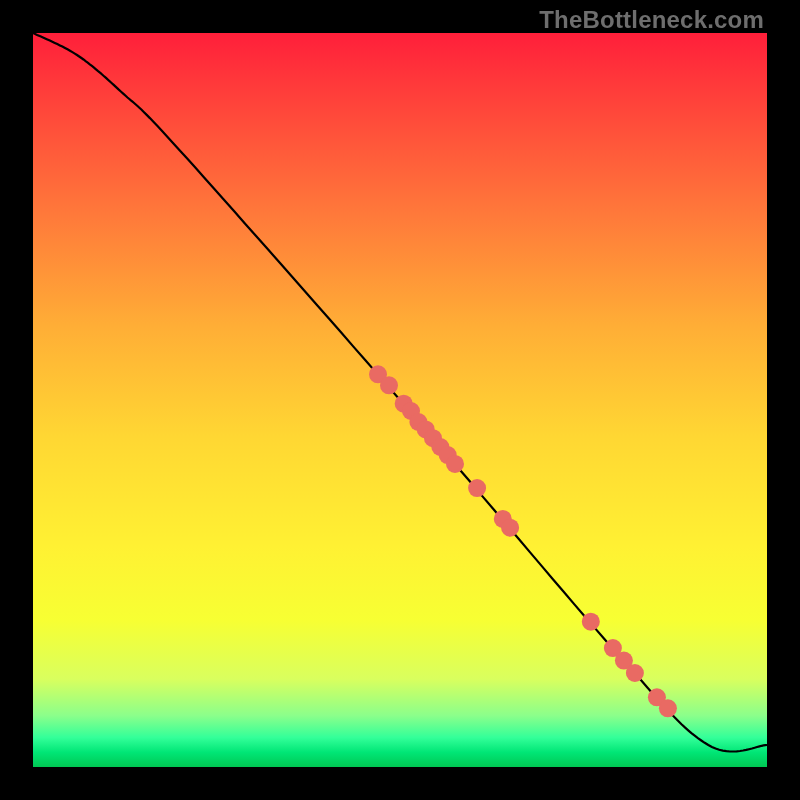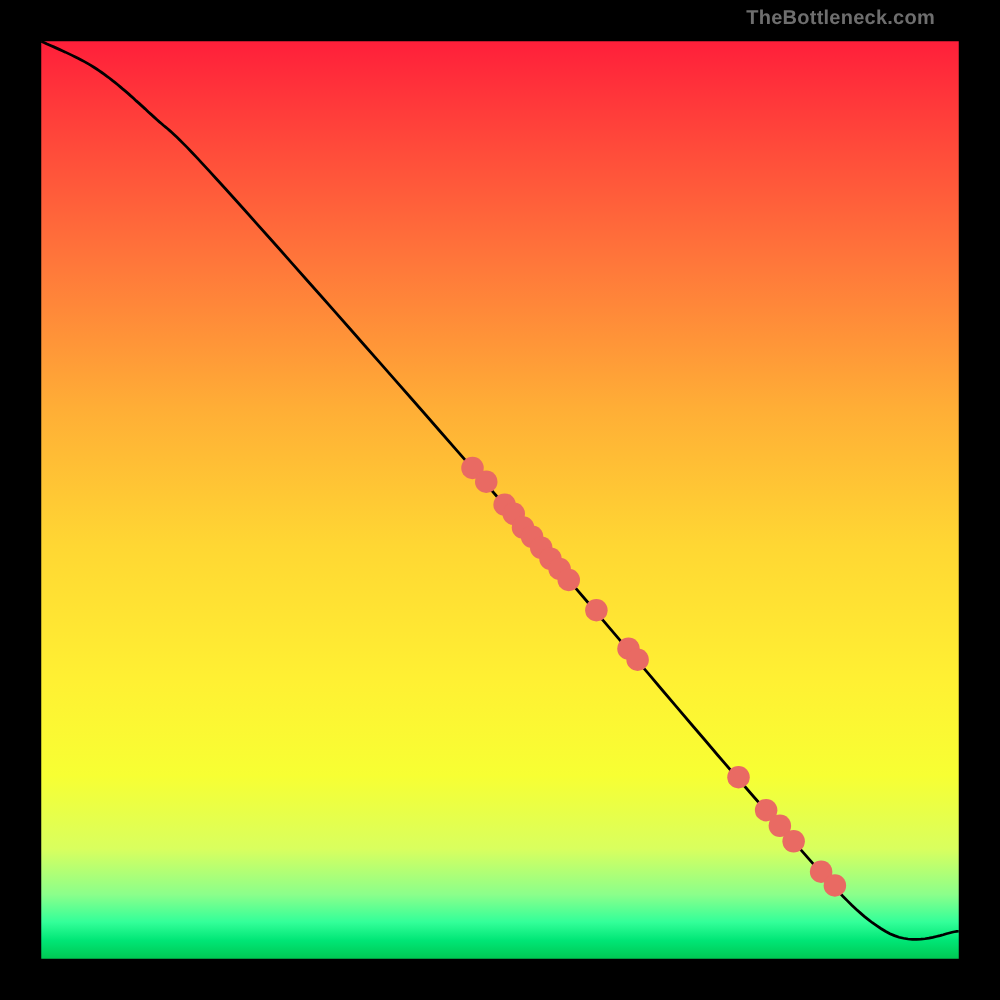--- a/index.html
+++ b/index.html
@@ -21,23 +21,23 @@
       #f7ff33 80%,
       #d9ff5e 88%,
       #8bff8b 93%,
       #33ff99 96%,
       #00e676 98%,
       #00c853 100%);
   }
   .watermark {
     position: absolute;
     top: 6px;
-    right: 52px;
+    right: 36px;
     font-family: Arial, Helvetica, sans-serif;
-    font-size: 16px;
+    font-size: 24px;
     font-weight: bold;
     color: #6e6e6e;
     letter-spacing: 0.2px;
   }
   svg.curve {
     position: absolute;
     top: 33px;
     left: 33px;
     width: 734px;
     height: 734px;

